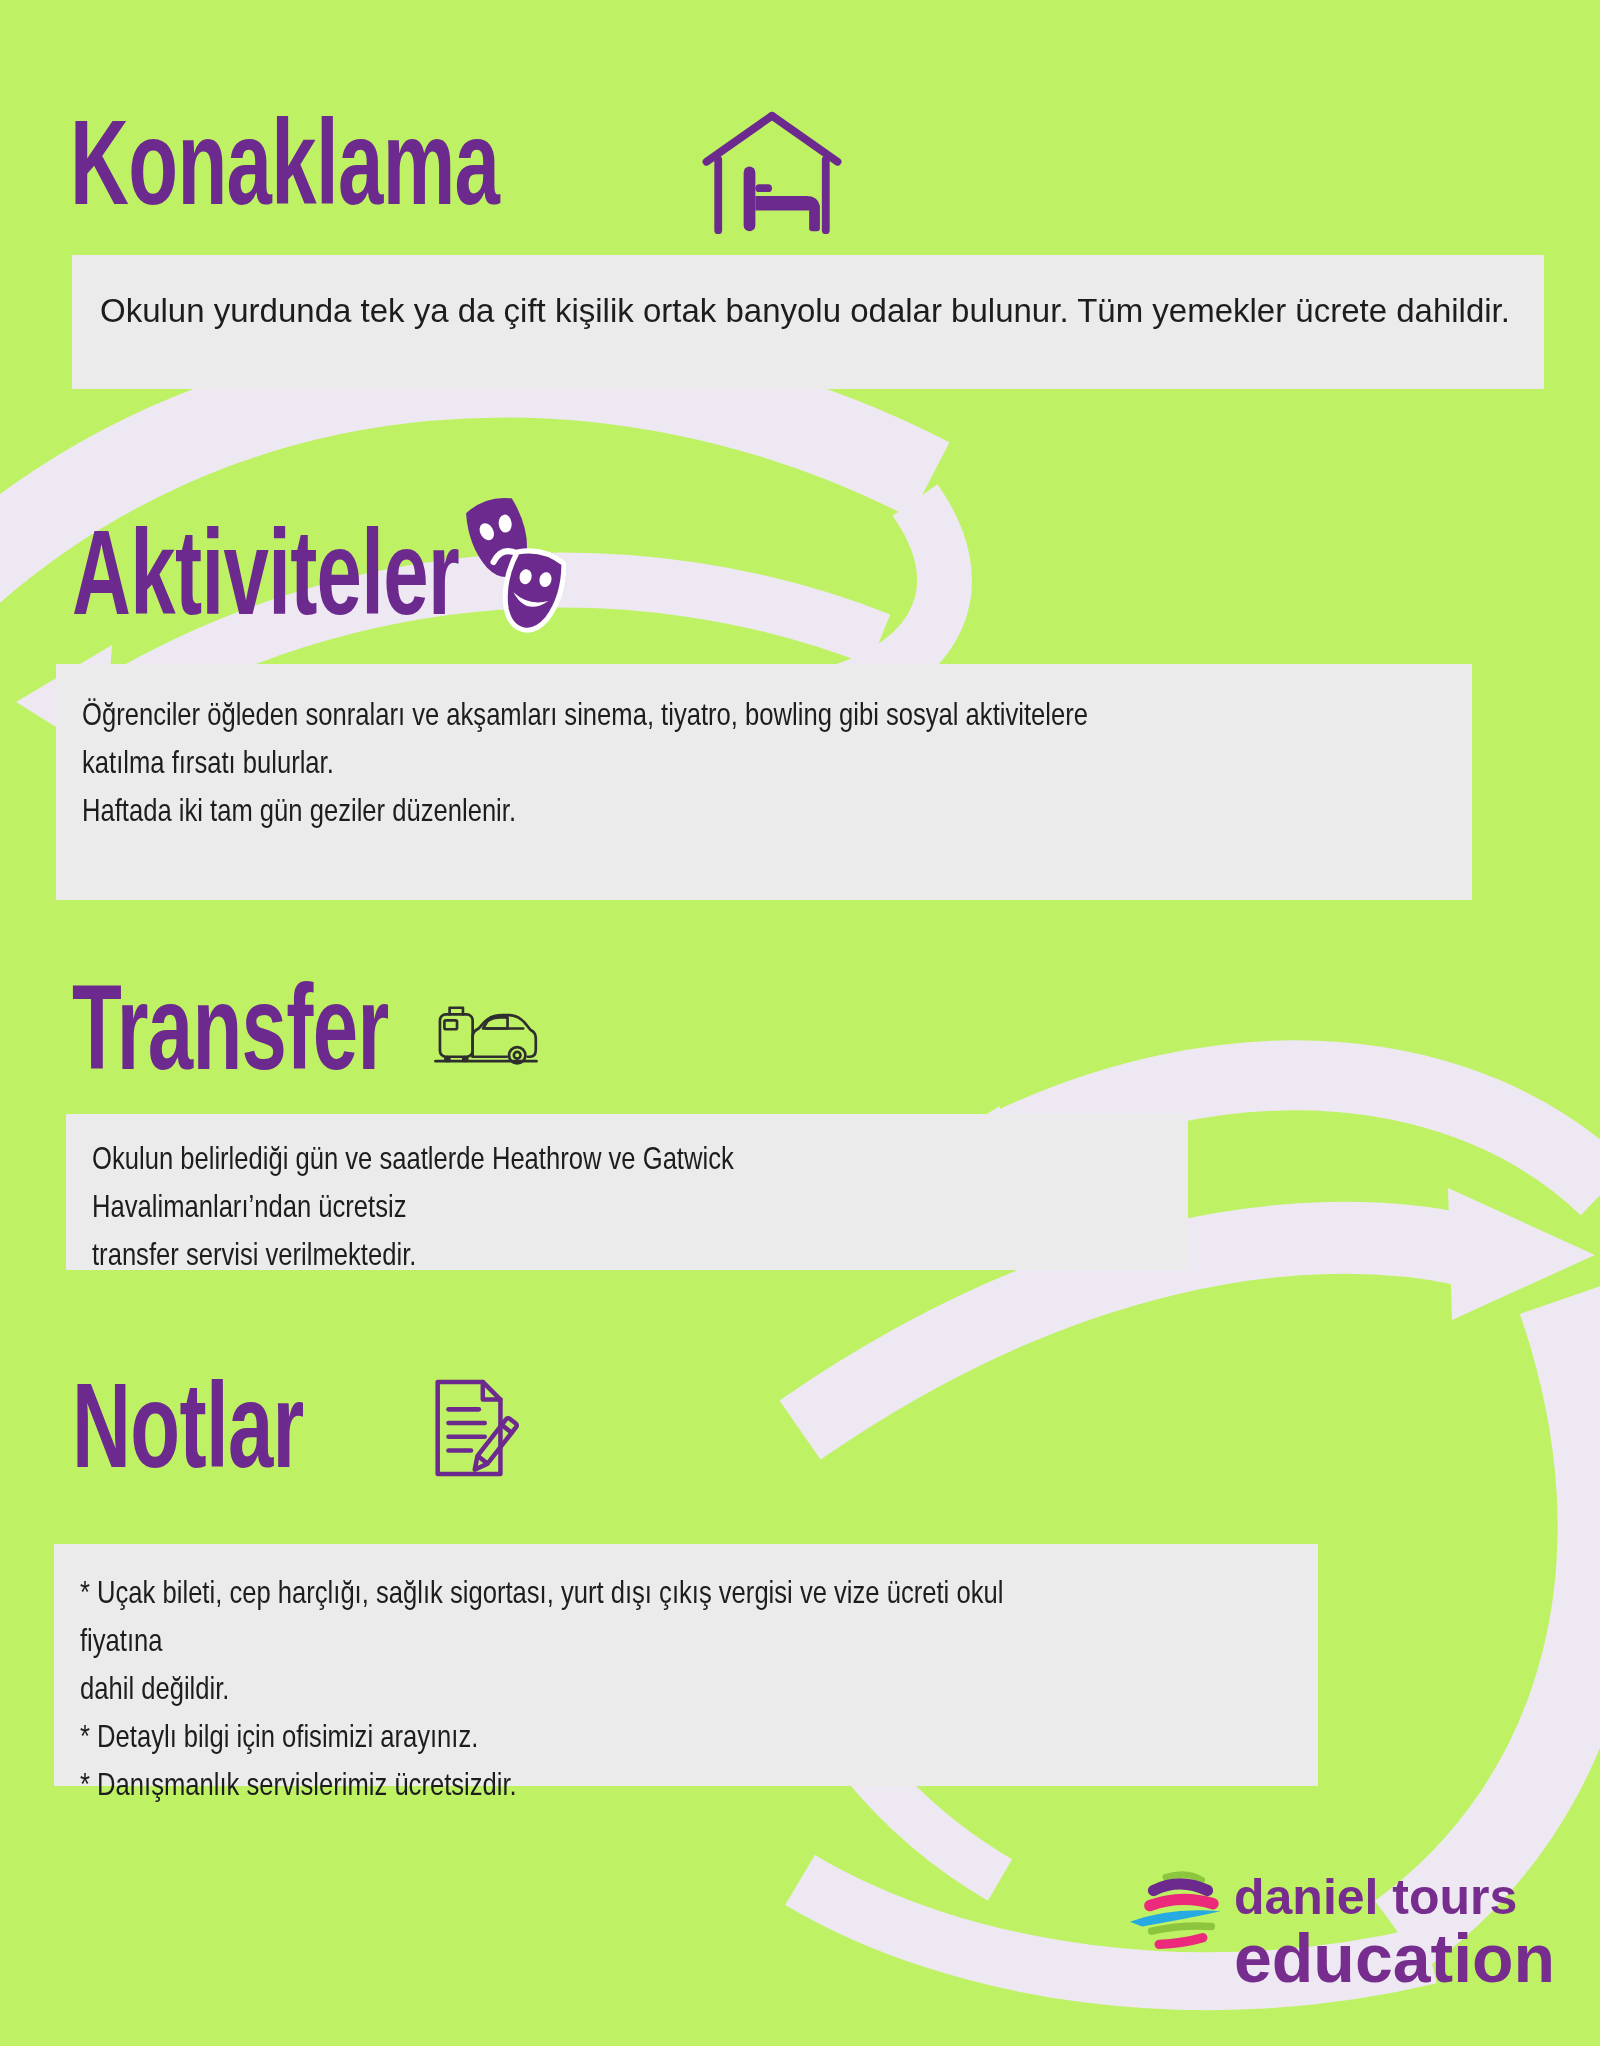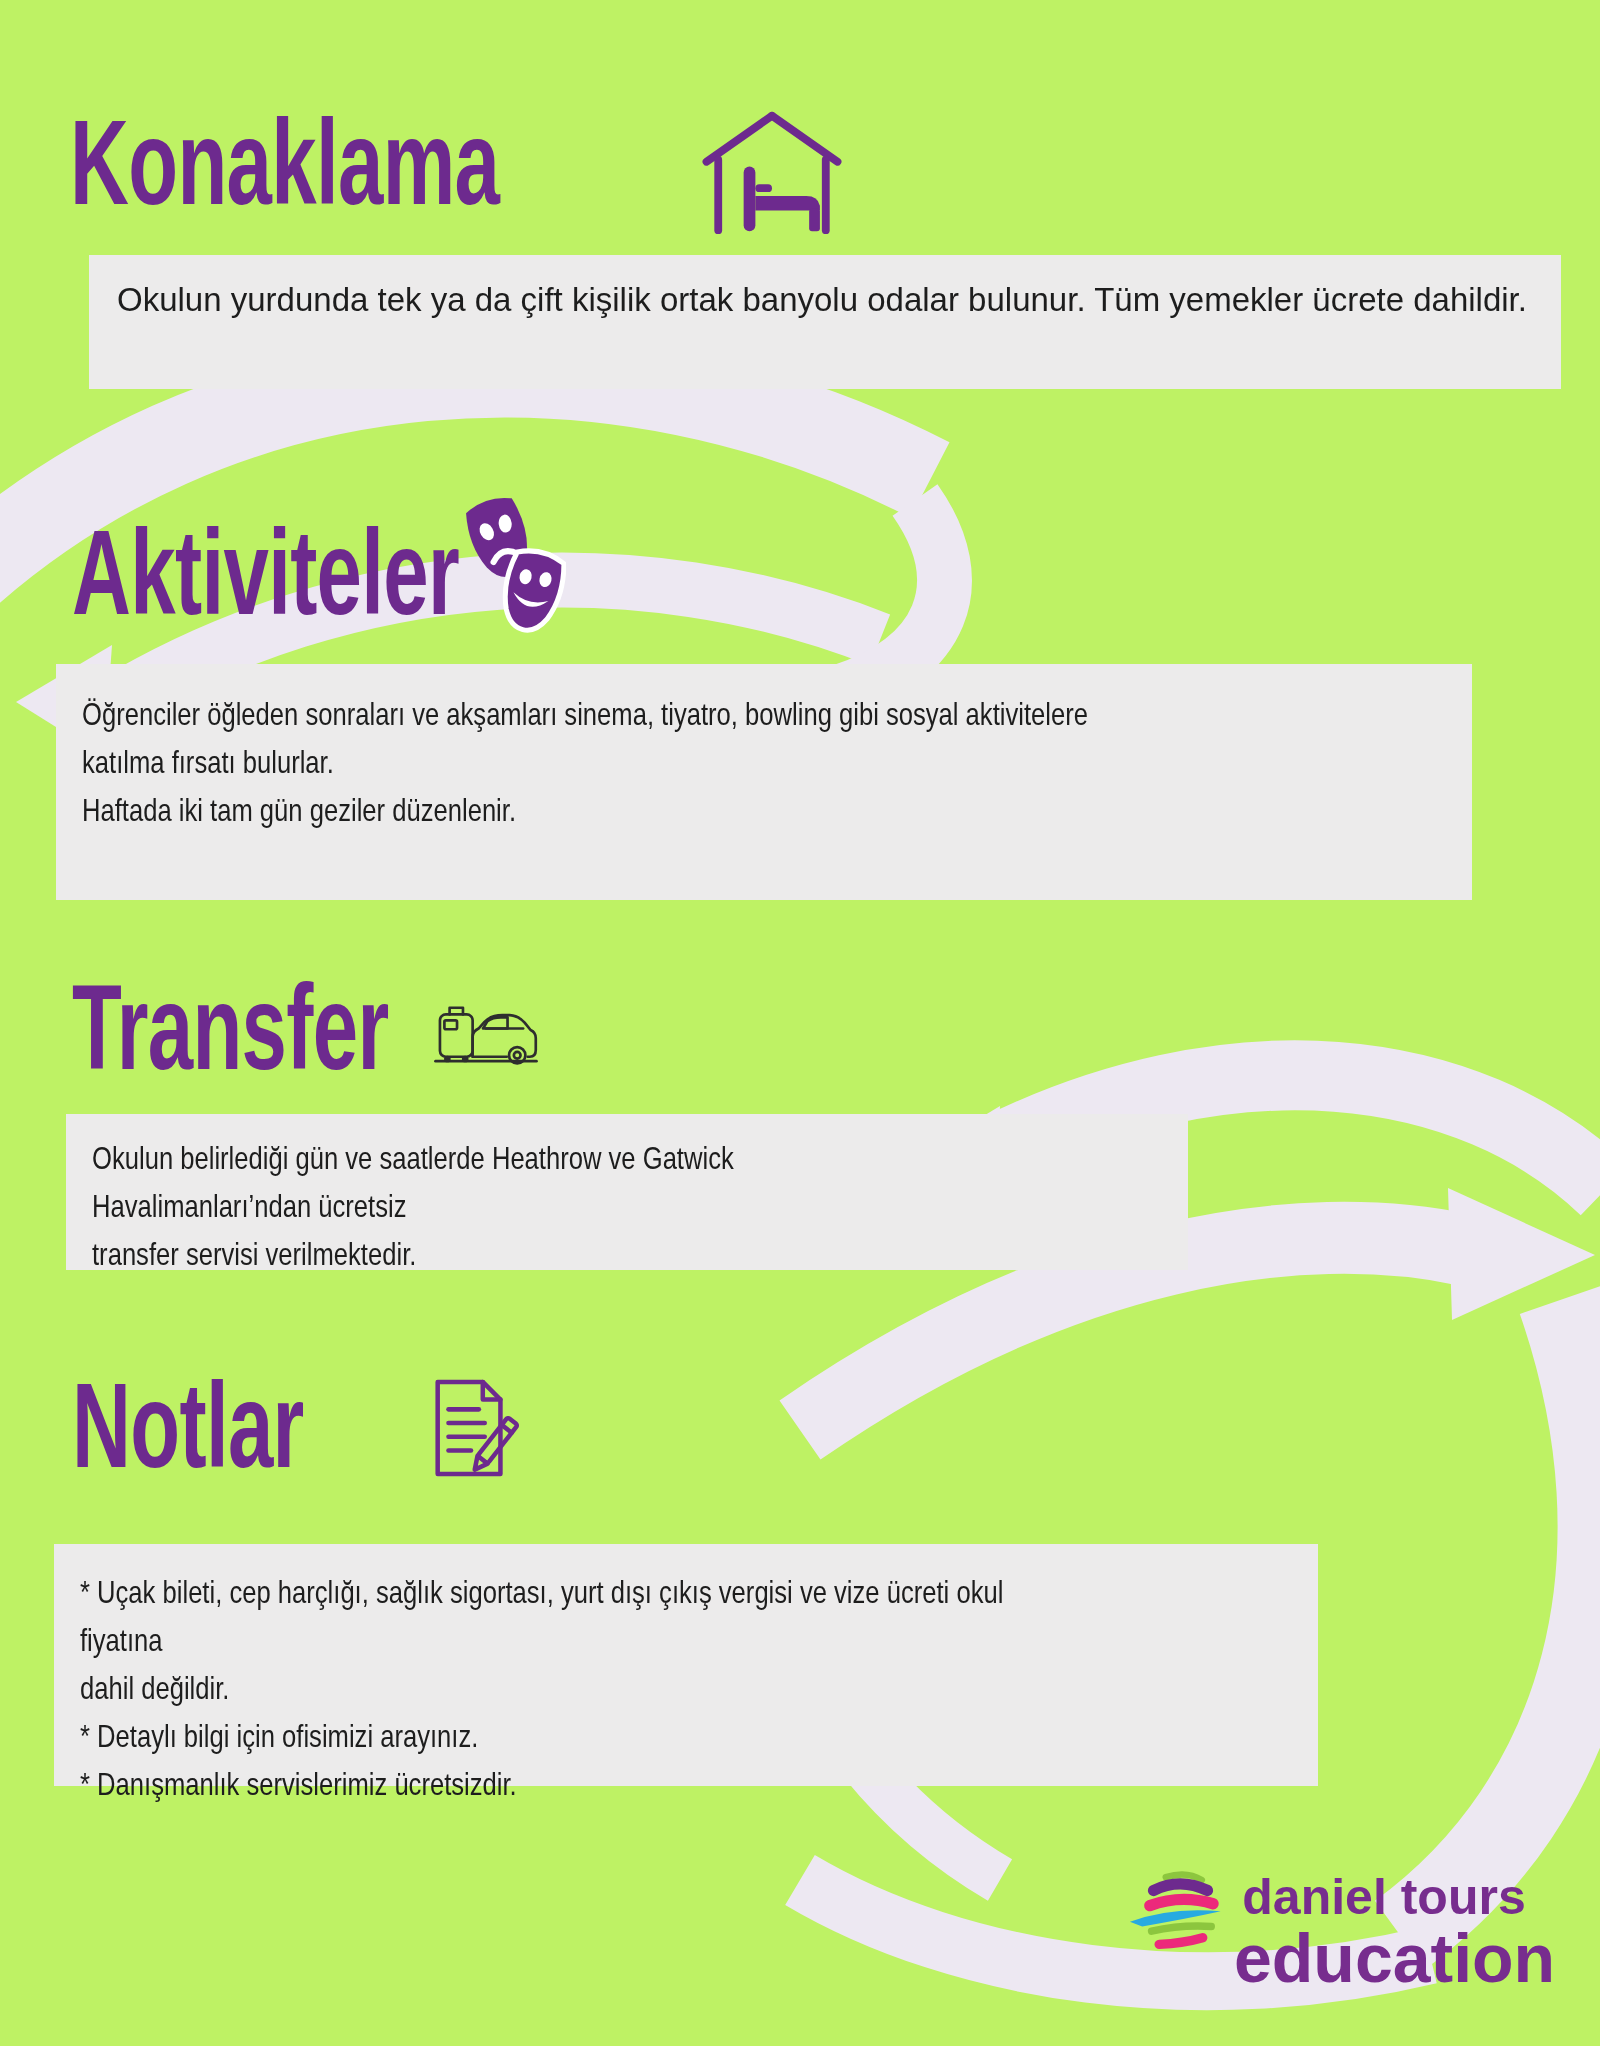--- a/index.html
+++ b/index.html
@@ -8,31 +8,31 @@
   
   #decor{position:absolute;left:0;top:0;width:1600px;height:2046px;z-index:0;}
   
   .heading{position:absolute;z-index:2;margin:0;color:#6D2A8E;font-weight:bold;
            font-size:120px;line-height:120px;letter-spacing:-1px;white-space:nowrap;
            transform:scaleX(0.68);transform-origin:0 50%;}
   
   .textbox{position:absolute;z-index:1;background:#ECEBEB;box-sizing:border-box;color:#1d1d1d;}
   .body-text{margin:0;font-size:32px;line-height:48px;white-space:pre-line;}
   .condensed{transform:scaleX(0.80);transform-origin:0 0;white-space:pre-line;}
-  #box-konaklama{left:72px;top:255px;width:1472px;height:134px;padding:21px 28px;margin-left:17px;}
+  #box-konaklama{left:72px;top:255px;width:1472px;height:134px;padding:32px 28px;}
   #box-konaklama .body-text{font-size:33px;line-height:47px;text-align:justify;white-space:normal;}
   #box-aktiviteler{left:56px;top:664px;width:1416px;height:236px;padding:26px 26px;}
   #box-transfer{left:66px;top:1114px;width:1122px;height:156px;padding:20px 26px;}
   #box-notlar{left:54px;top:1544px;width:1264px;height:242px;padding:24px 26px;}
   
   .sec-icon{position:absolute;z-index:2;}
   
   #logo{position:absolute;z-index:2;left:1128px;top:1860px;width:410px;height:130px;}
   #logo-globe{position:absolute;left:0;top:8px;}
-  #logo-text{position:absolute;right:4px;top:12px;width:300px;text-align:center;
+  #logo-text{position:absolute;right:4px;top:12px;width:300px;text-align:left;
              color:#772D8E;font-weight:bold;line-height:1.0;}
   #logo-line1{font-size:50px;letter-spacing:0px;}
   #logo-line2{font-size:68px;margin-top:2px;}
 </style>
 </head>
 <body>
 
 <div id="page">
 
   <svg id="decor" viewBox="0 0 1600 2046" fill="none" xmlns="http://www.w3.org/2000/svg">

